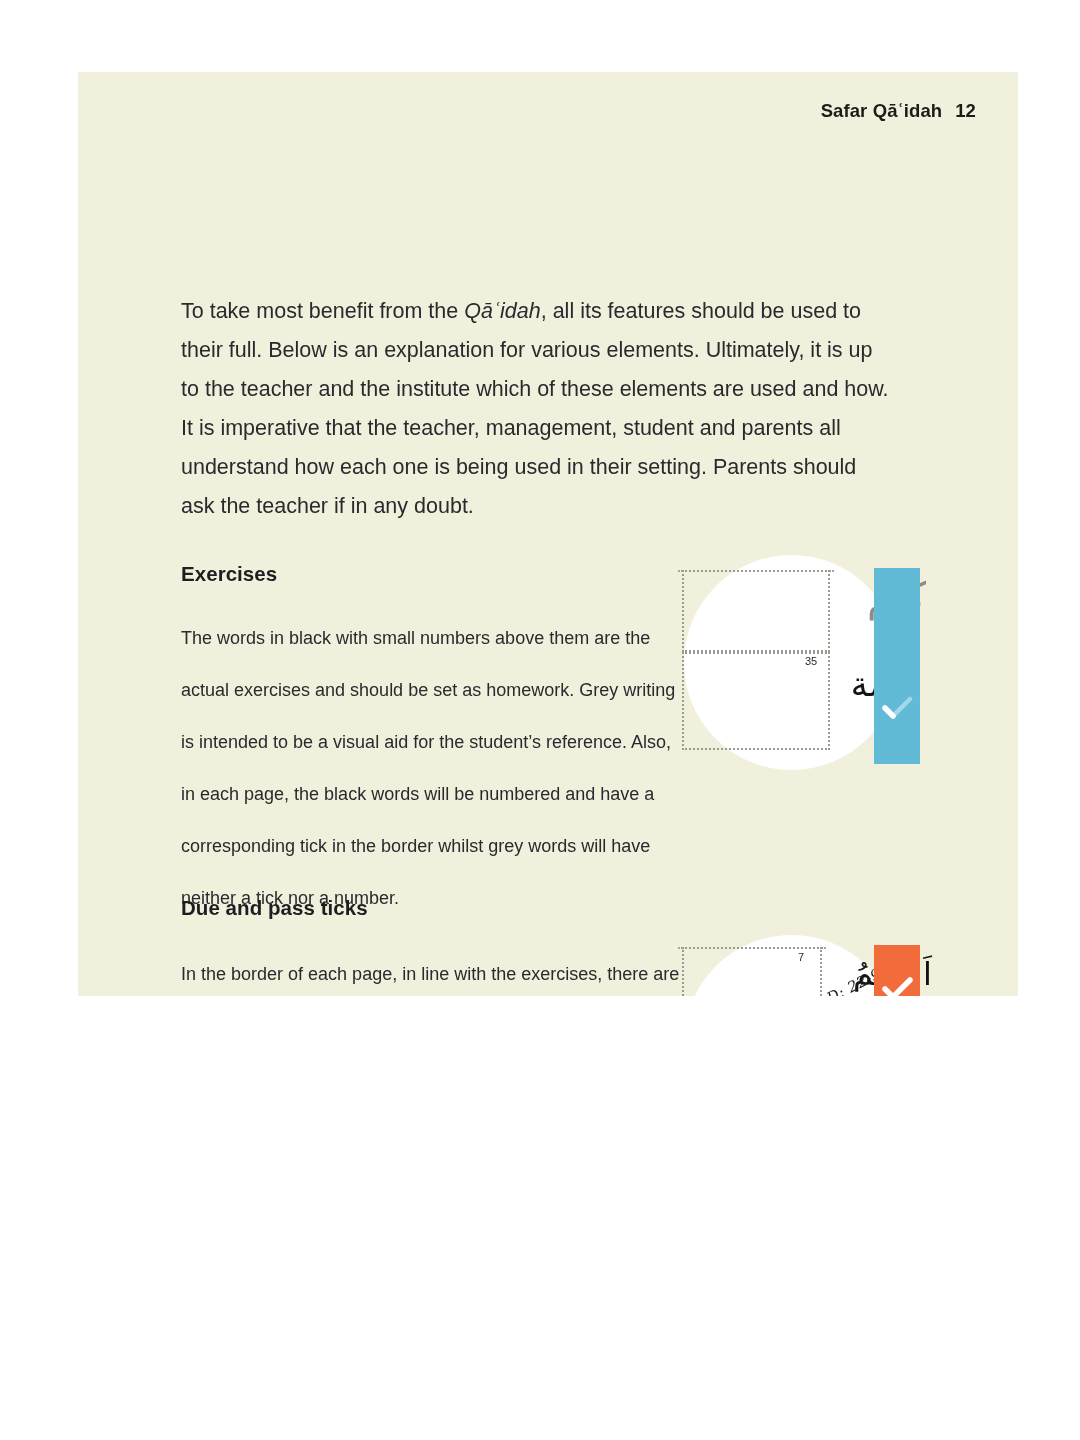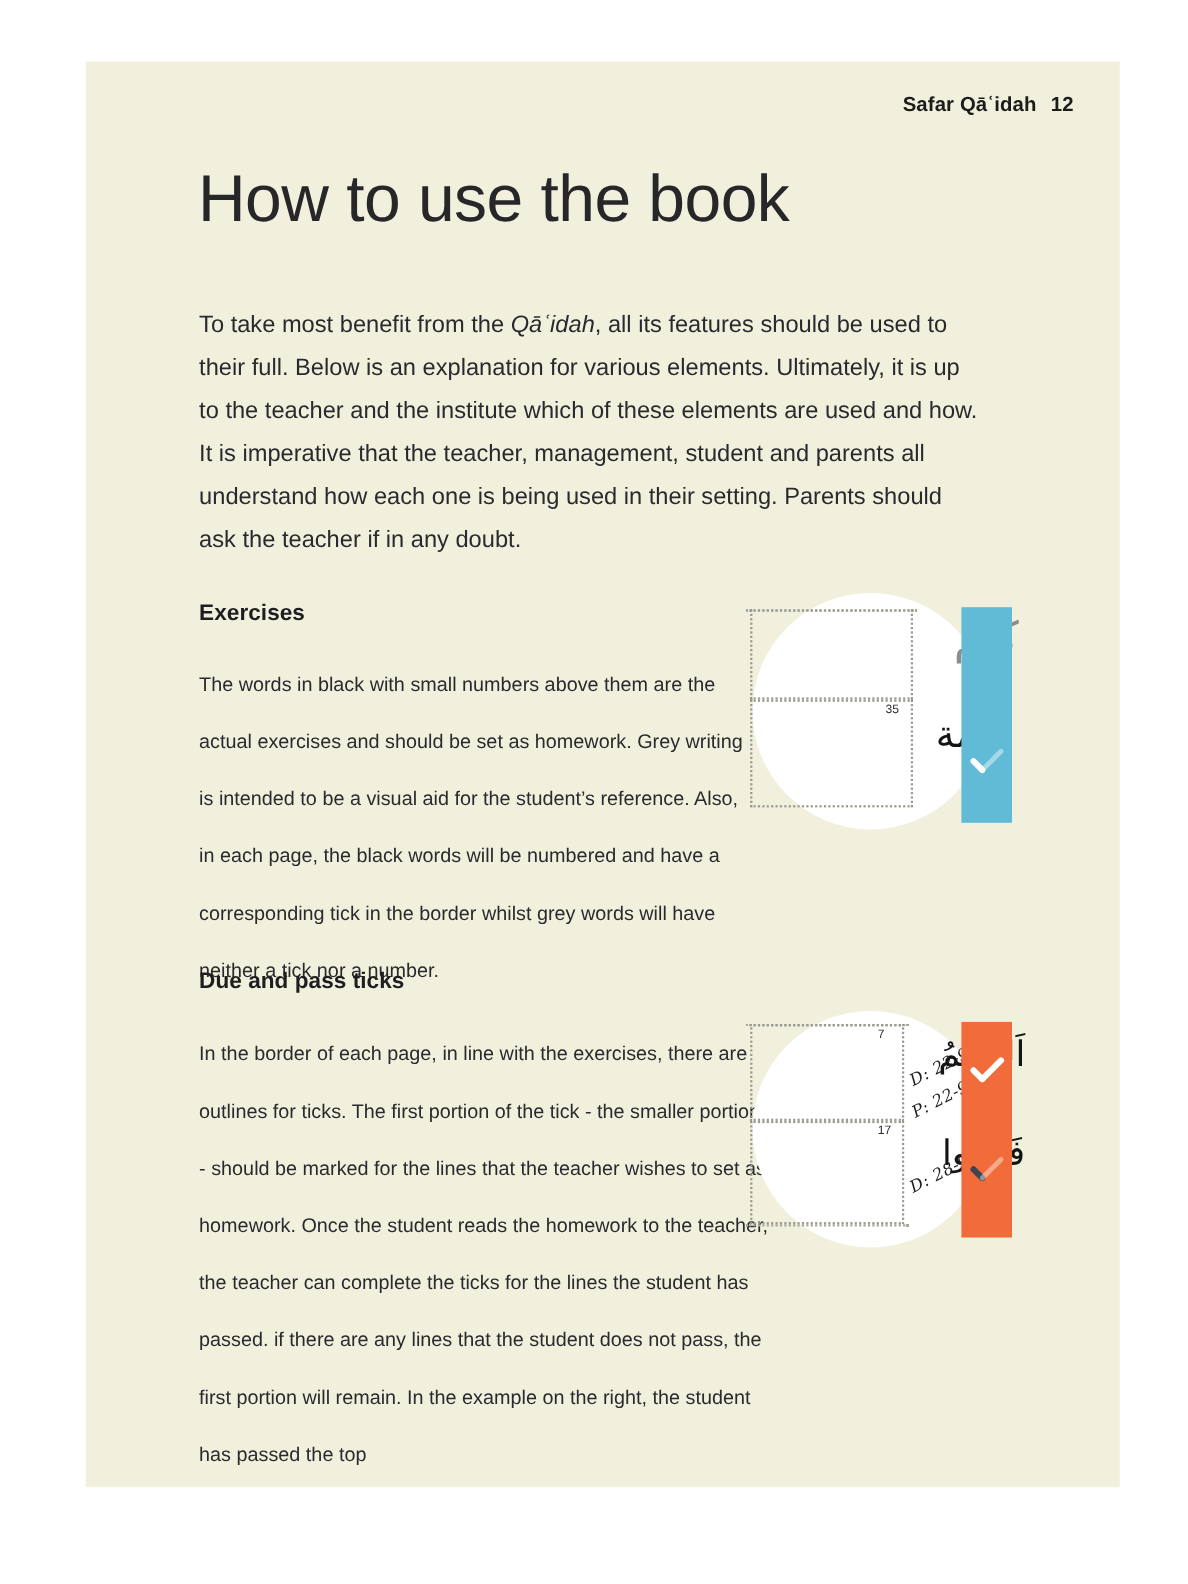--- a/index.html
+++ b/index.html
@@ -12,23 +12,23 @@
     height: 1440px;
     position: relative;
     font-family: "Liberation Sans", sans-serif;
     overflow: hidden;
   }
 
   
   .page {
     position: absolute;
     left: 78px;
-    top: 56px;
+    top: 72px;
     width: 940px;
-    height: 1296px;
+    height: 924px;
     background: #F1F0DD;
     overflow: hidden;
   }
 
   
   .running-head {
     position: absolute;
     right: 42px;
     top: 28px;
     font-size: 18.5px;
@@ -199,21 +199,20 @@
 </style>
 </head>
 <body>
 
 <div class="page">
 
   <div class="running-head">
     <span>Safar Qāʿidah</span><span class="page-num">12</span>
   </div>
 
-  <h1 class="page-title">How to use the book</h1>
 
   <p class="intro"><span>To take most benefit from the </span><em>Qāʿidah</em><span>, all its features should be used to their full. Below is an explanation for various elements. Ultimately, it is up to the teacher and the institute which of these elements are used and how. It is imperative that the teacher, management, student and parents all understand how each one is being used in their setting. Parents should ask the teacher if in any doubt.</span></p>
 
   <div class="sec-head exercises">Exercises</div>
   <div class="sec-body exercises">The words in black with small numbers above them are the actual exercises and should be set as homework. Grey writing is intended to be a visual aid for the student’s reference. Also, in each page, the black words will be numbered and have a corresponding tick in the border whilst grey words will have neither a tick nor a number.</div>
 
   <div class="sec-head ticks">Due and pass ticks</div>
   <div class="sec-body ticks">In the border of each page, in line with the exercises, there are outlines for ticks. The first portion of the tick - the smaller portion - should be marked for the lines that the teacher wishes to set as homework. Once the student reads the homework to the teacher, the teacher can complete the ticks for the lines the student has passed. if there are any lines that the student does not pass, the first portion will remain. In the example on the right, the student has passed the top</div>
 
   <div class="illus one">

